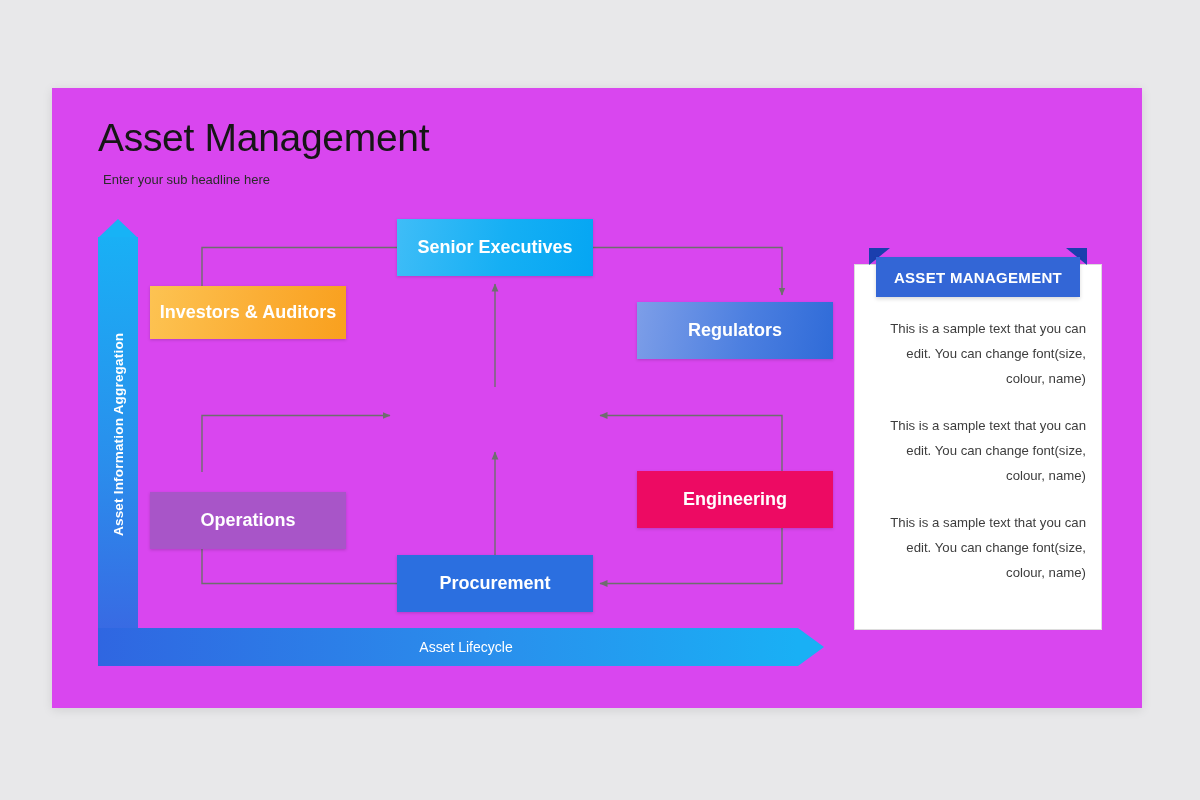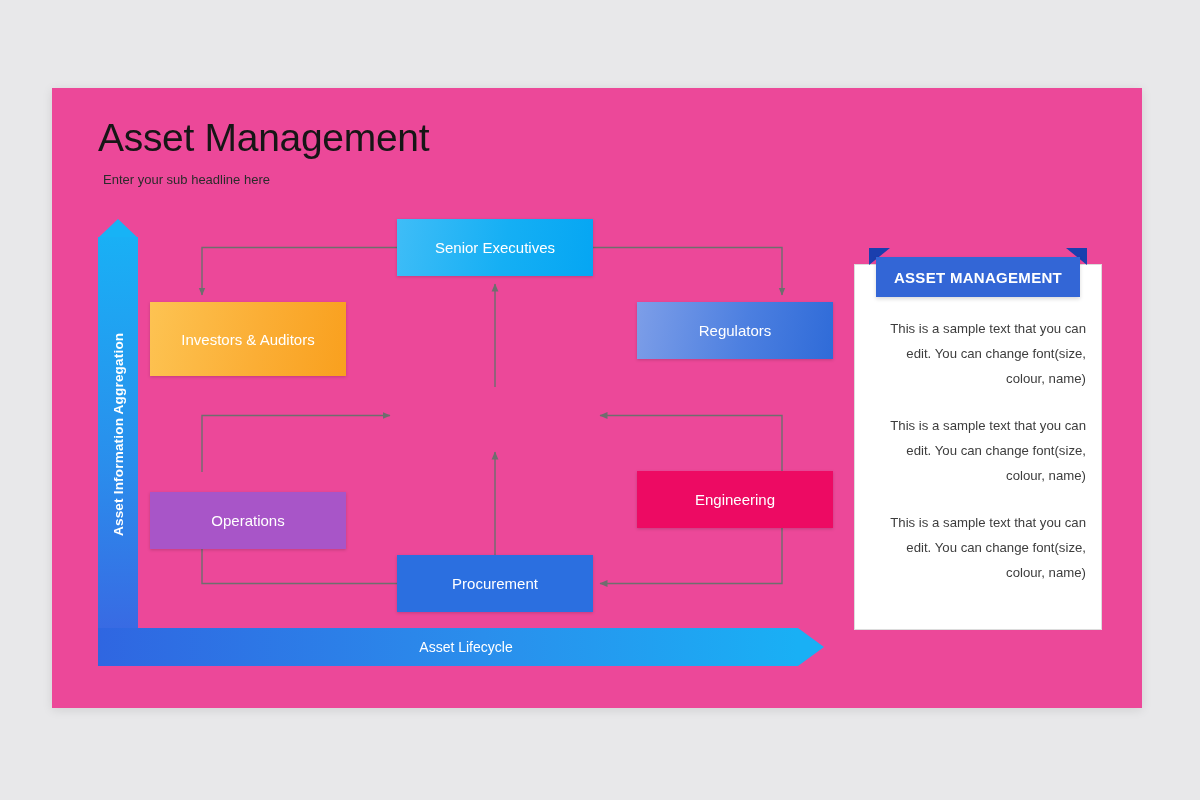--- a/index.html
+++ b/index.html
@@ -6,47 +6,47 @@
   html, body {
     width: 1200px; height: 800px;
     background: #e8e8ea;
     font-family: "Liberation Sans", sans-serif;
     overflow: hidden;
   }
   #slide {
     position: absolute;
     left: 52px; top: 88px;
     width: 1090px; height: 620px;
-    background: #ec4899;
+    background: #d946ef;
     box-shadow: 0 2px 10px rgba(0,0,0,0.10);
   }
   #title {
     position: absolute; left: 46px; top: 28px;
     font-size: 39px; font-weight: 400; color: #161616;
     letter-spacing: -0.3px; white-space: nowrap;
   }
   #subtitle {
     position: absolute; left: 51px; top: 84px;
     font-size: 13px; color: #2b2b2b; white-space: nowrap; text-align: right;
   }
 
   
   #diagram { position: absolute; left: 0; top: 0; width: 1090px; height: 620px; }
   #wires { position: absolute; left: 0; top: 0; width: 1090px; height: 620px; }
 
   .node {
     position: absolute;
     display: flex; align-items: center; justify-content: center;
-    color: #ffffff; font-size: 15px; font-weight: 400;
+    color: #ffffff; font-size: 18px; font-weight: 700;
     box-shadow: 0 1px 3px rgba(0,0,0,0.18);
     white-space: nowrap;
   }
   .n-exec   { left: 345px; top: 131px; width: 196px; height: 57px;
               background: linear-gradient(100deg,#3fbdf7 0%,#15aff4 55%,#05a6f3 100%); }
-  .n-inv    { left: 98px;  top: 214px; width: 196px; height: 74px;
+  .n-inv    { left: 98px;  top: 198px; width: 196px; height: 53px;
               background: linear-gradient(100deg,#fdc352 0%,#fbae35 55%,#f9a01e 100%); text-align: center; }
   .n-reg    { left: 585px; top: 214px; width: 196px; height: 57px;
               background: linear-gradient(100deg,#7d9ee8 0%,#4c7fe0 55%,#2f6bd8 100%); }
   .n-fin    { left: 345px; top: 299px; width: 196px; height: 57px;
               background: #f97432; }
   .n-ops    { left: 98px;  top: 404px; width: 196px; height: 57px;
               background: #a855c8; }
   .n-eng    { left: 585px; top: 383px; width: 196px; height: 57px;
               background: #ed0a63; }
   .n-proc   { left: 345px; top: 467px; width: 196px; height: 57px;

